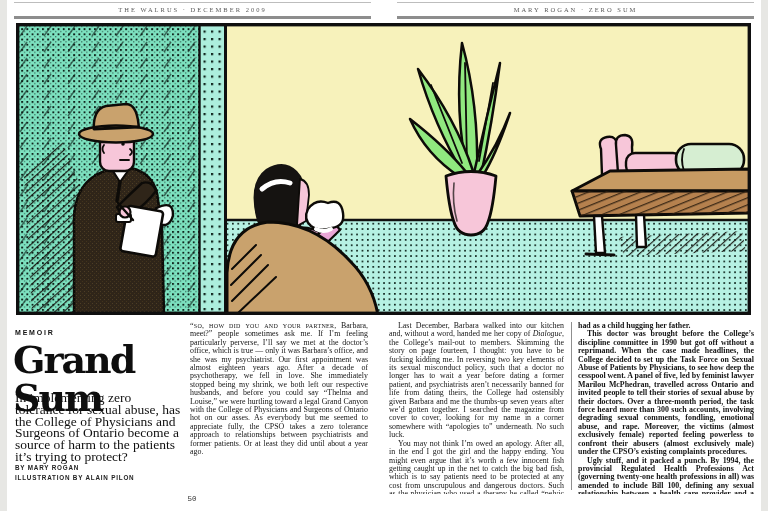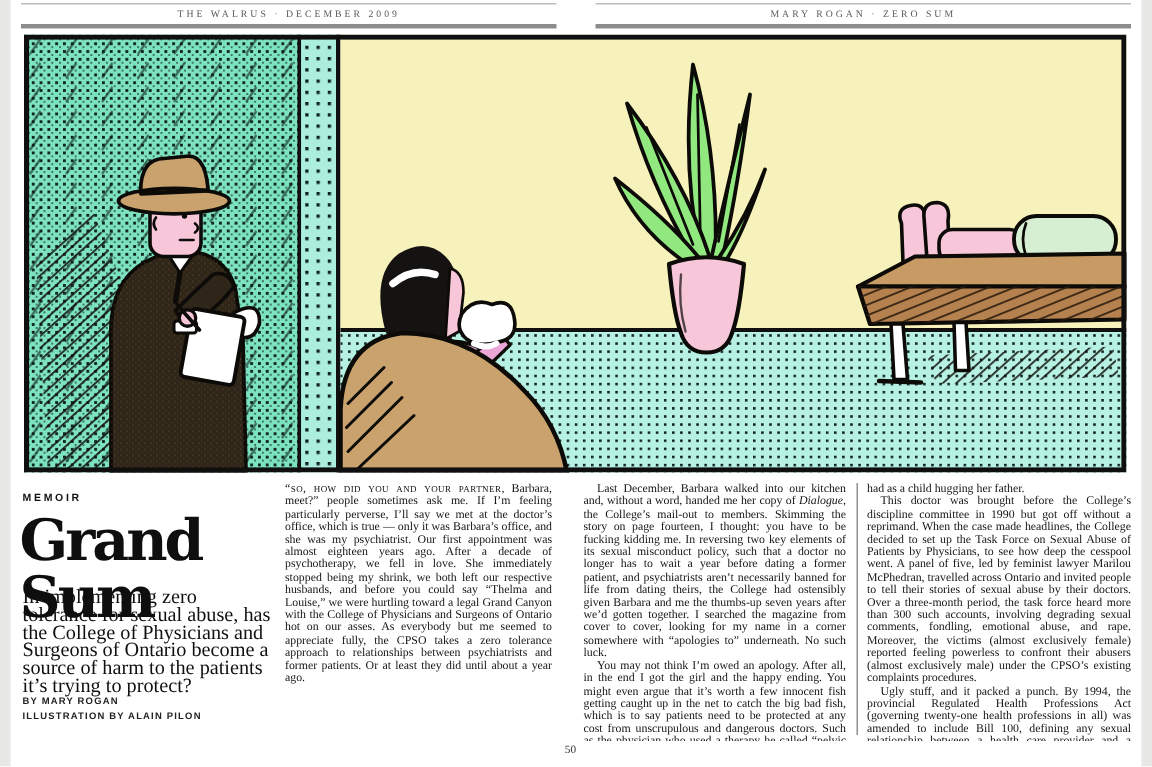--- a/index.html
+++ b/index.html
@@ -53,28 +53,28 @@
   
   .col{
     position:absolute;top:322px;height:172px;
     font-size:7.9px;line-height:8.4px;text-align:justify;color:#141414;
     font-family:"Liberation Serif", serif;overflow:hidden;
   }
   .col p{margin:0;}
   .col p.ind{text-indent:9px;}
   .col-1{left:190px;width:178px;}
   .col-2{left:389px;width:175px;}
-  .col-3{left:578px;width:176px;}
+  .col-3{left:578px;width:176px;font-weight:bold;}
   .colrule{position:absolute;left:571px;top:322px;width:1px;height:168px;background:#8f8f8f;}
   .sc{font-variant:small-caps;letter-spacing:0.3px;}
   .ital{font-style:italic;}
 
   .folio{
-    position:absolute;top:495px;width:384px;text-align:right;
-    font-size:7.5px;color:#333;font-family:Liberation Serif, serif;
+    position:absolute;top:495px;width:384px;text-align:center;
+    font-size:7.5px;color:#333;font-family:Liberation Mono, monospace;
   }
   .folio.lp{left:0;}
   .folio.rp{left:384px;margin-top:44px;}
 </style>
 </head>
 <body>
 
 <div class="scan-edge left"></div>
 <div class="scan-edge right"></div>
 

